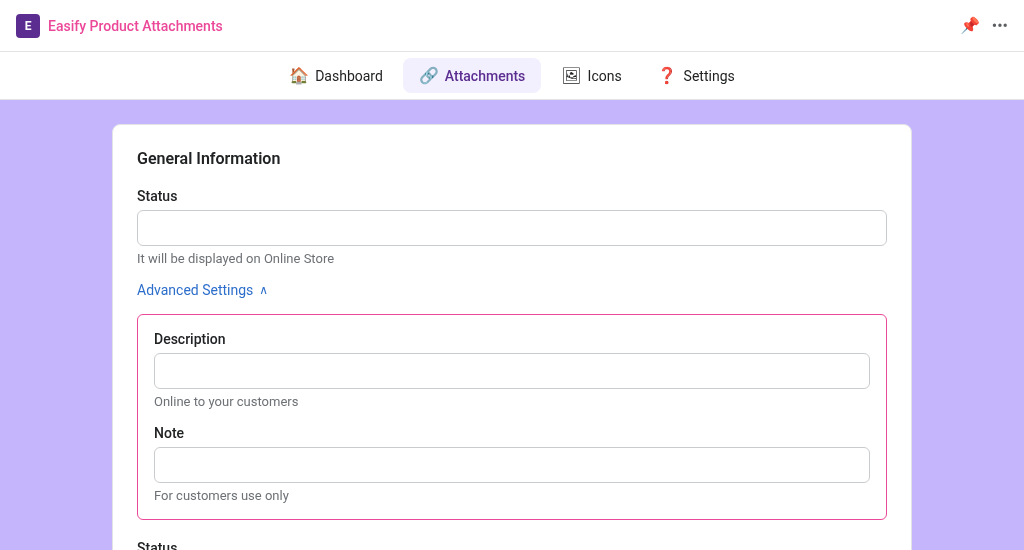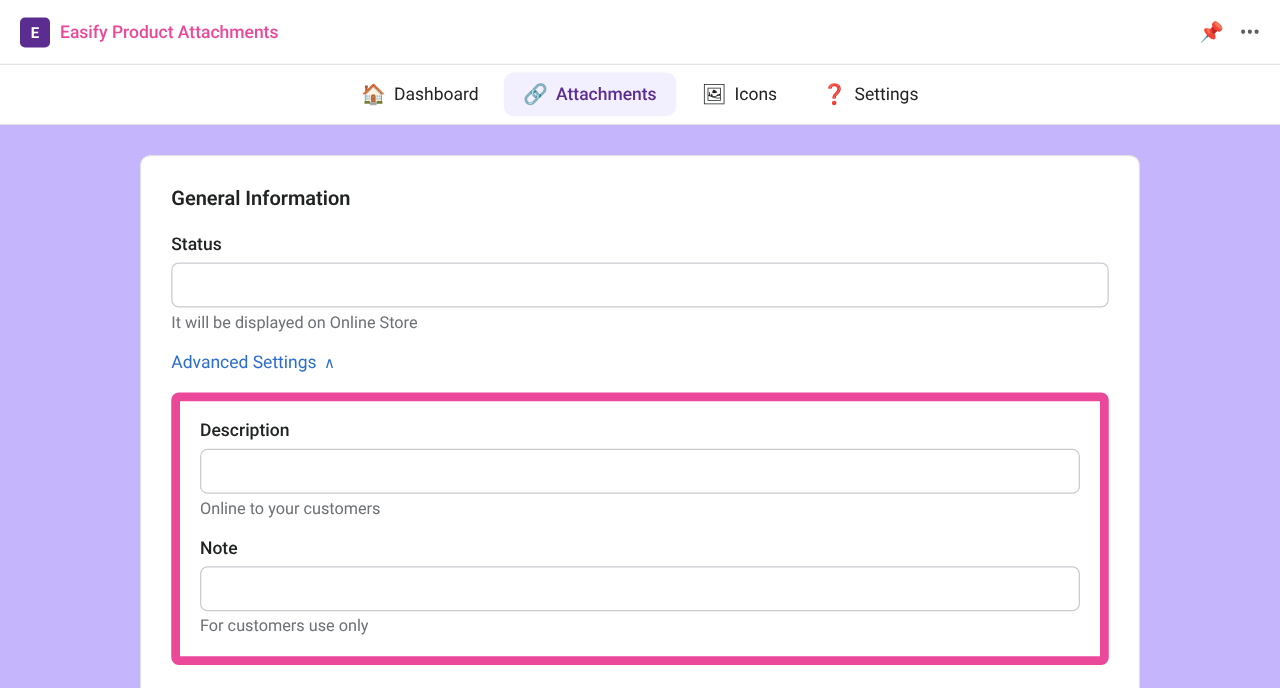--- a/index.html
+++ b/index.html
@@ -164,21 +164,21 @@
       margin-top: 8px;
       margin-bottom: 16px;
       font-weight: 400;
     }
 
     .advanced-settings-toggle .chevron {
       font-size: 12px;
     }
 
     .advanced-panel {
-      border: 7px solid #ec4899;
+      border: 1px solid #ec4899;
       border-radius: 6px;
       padding: 16px;
       margin-bottom: 20px;
     }
 
     .status-label {
       font-size: 14px;
       font-weight: 500;
       color: #202223;
       margin-bottom: 6px;

